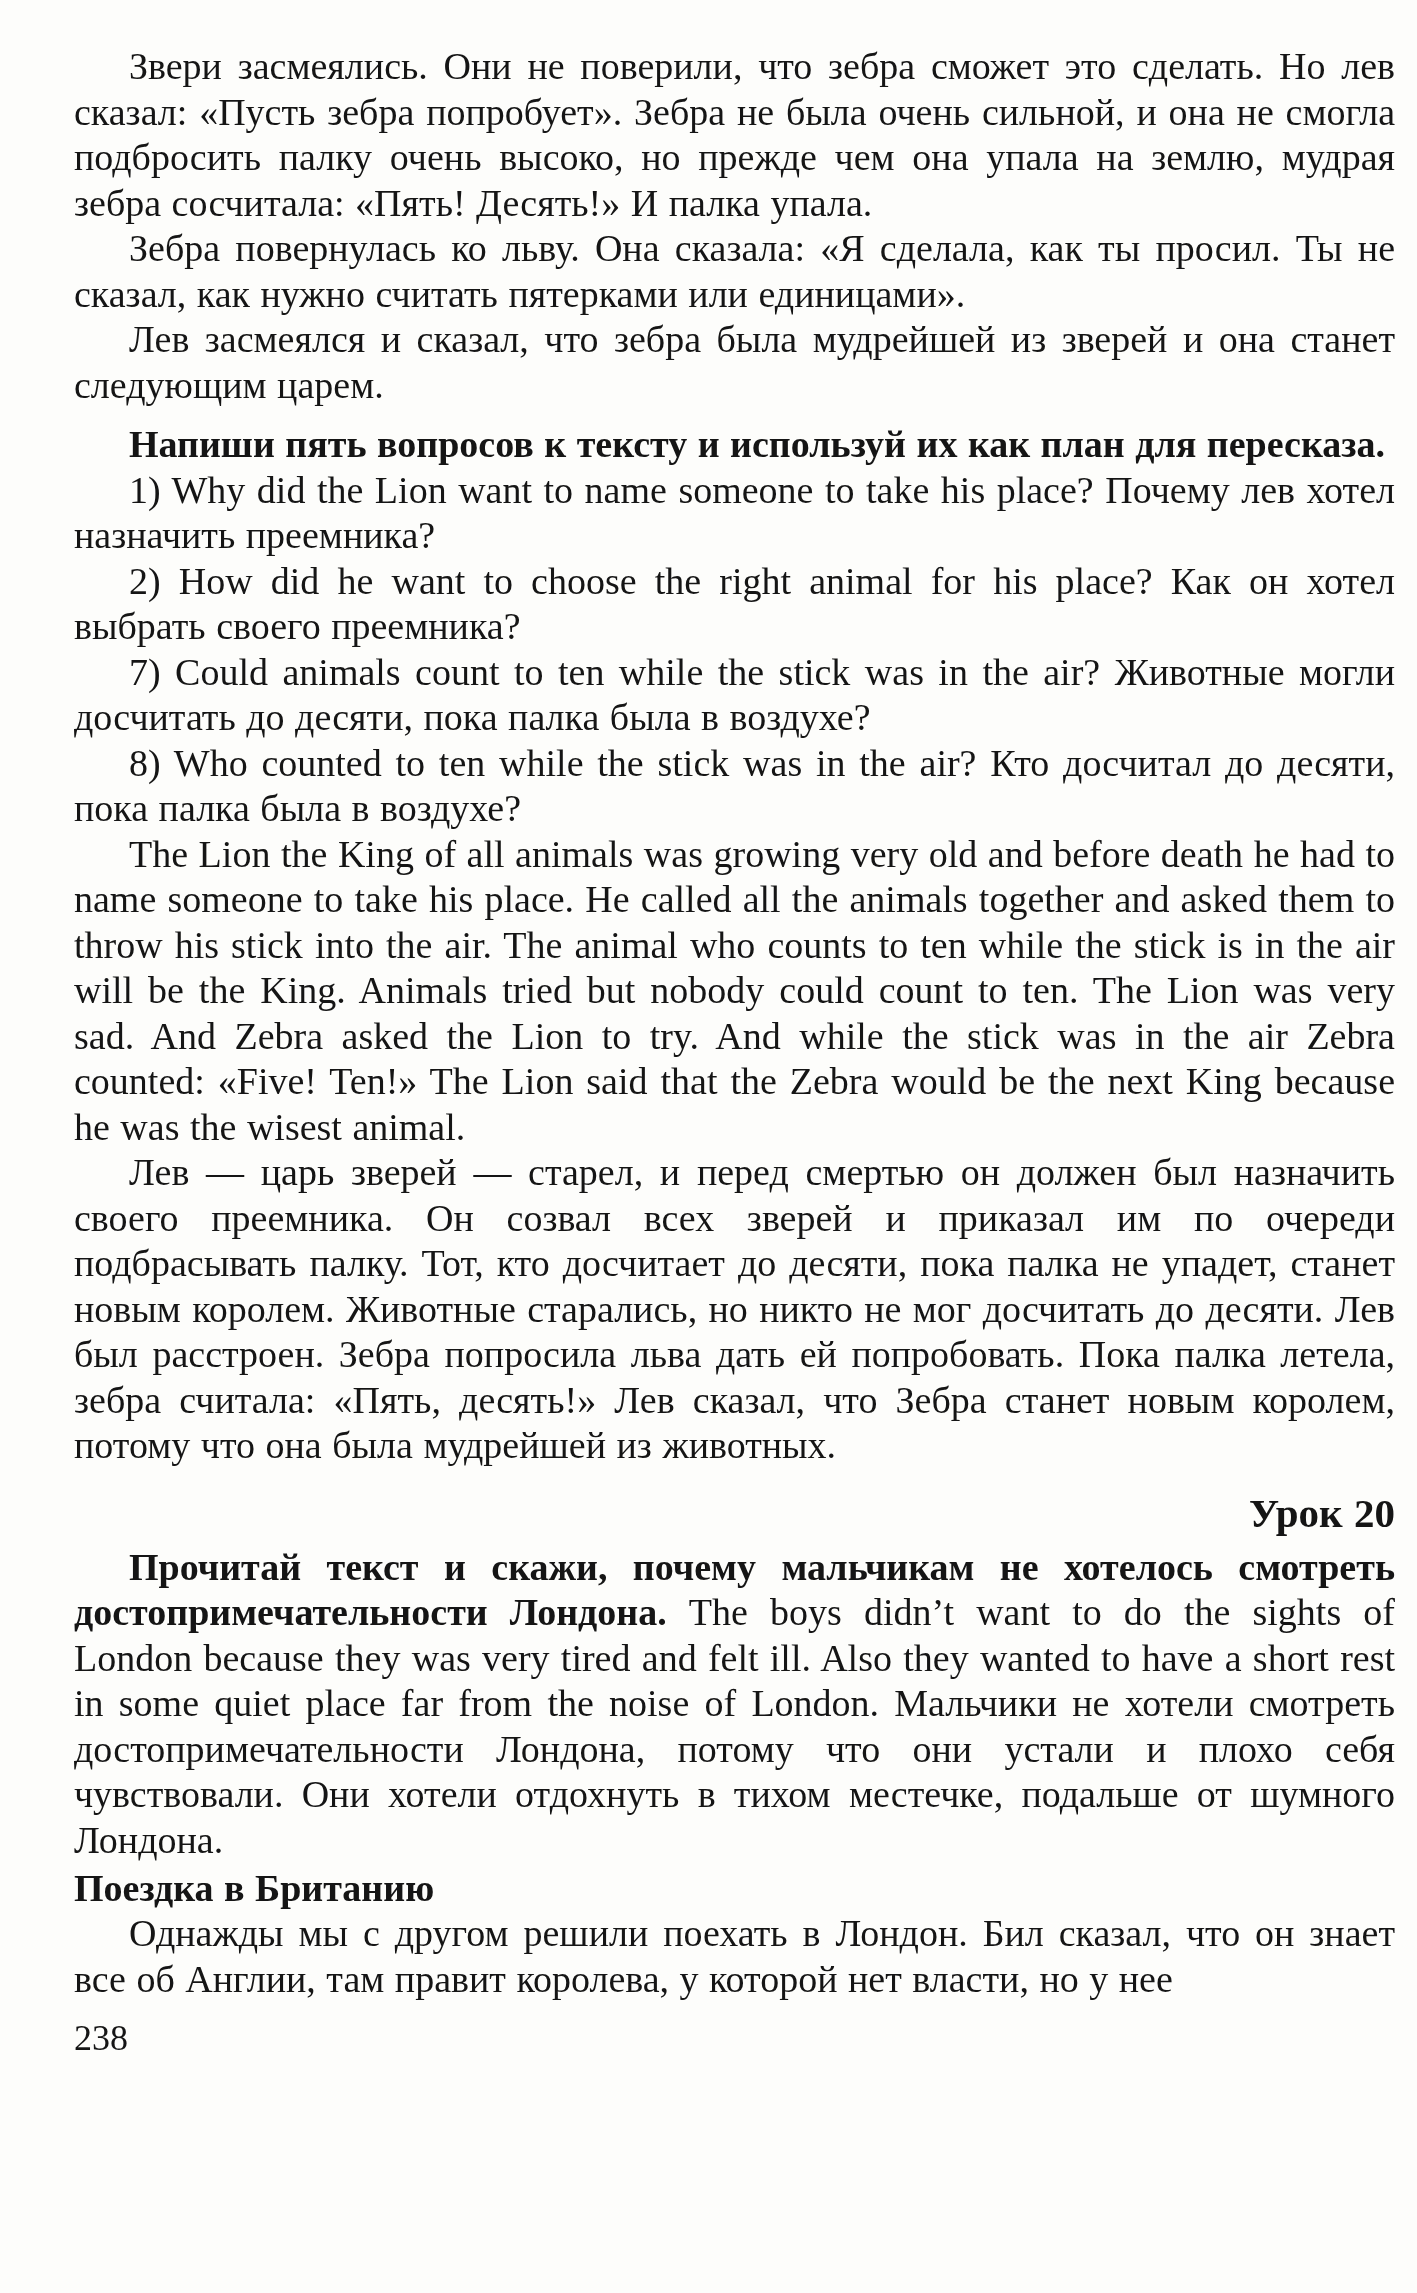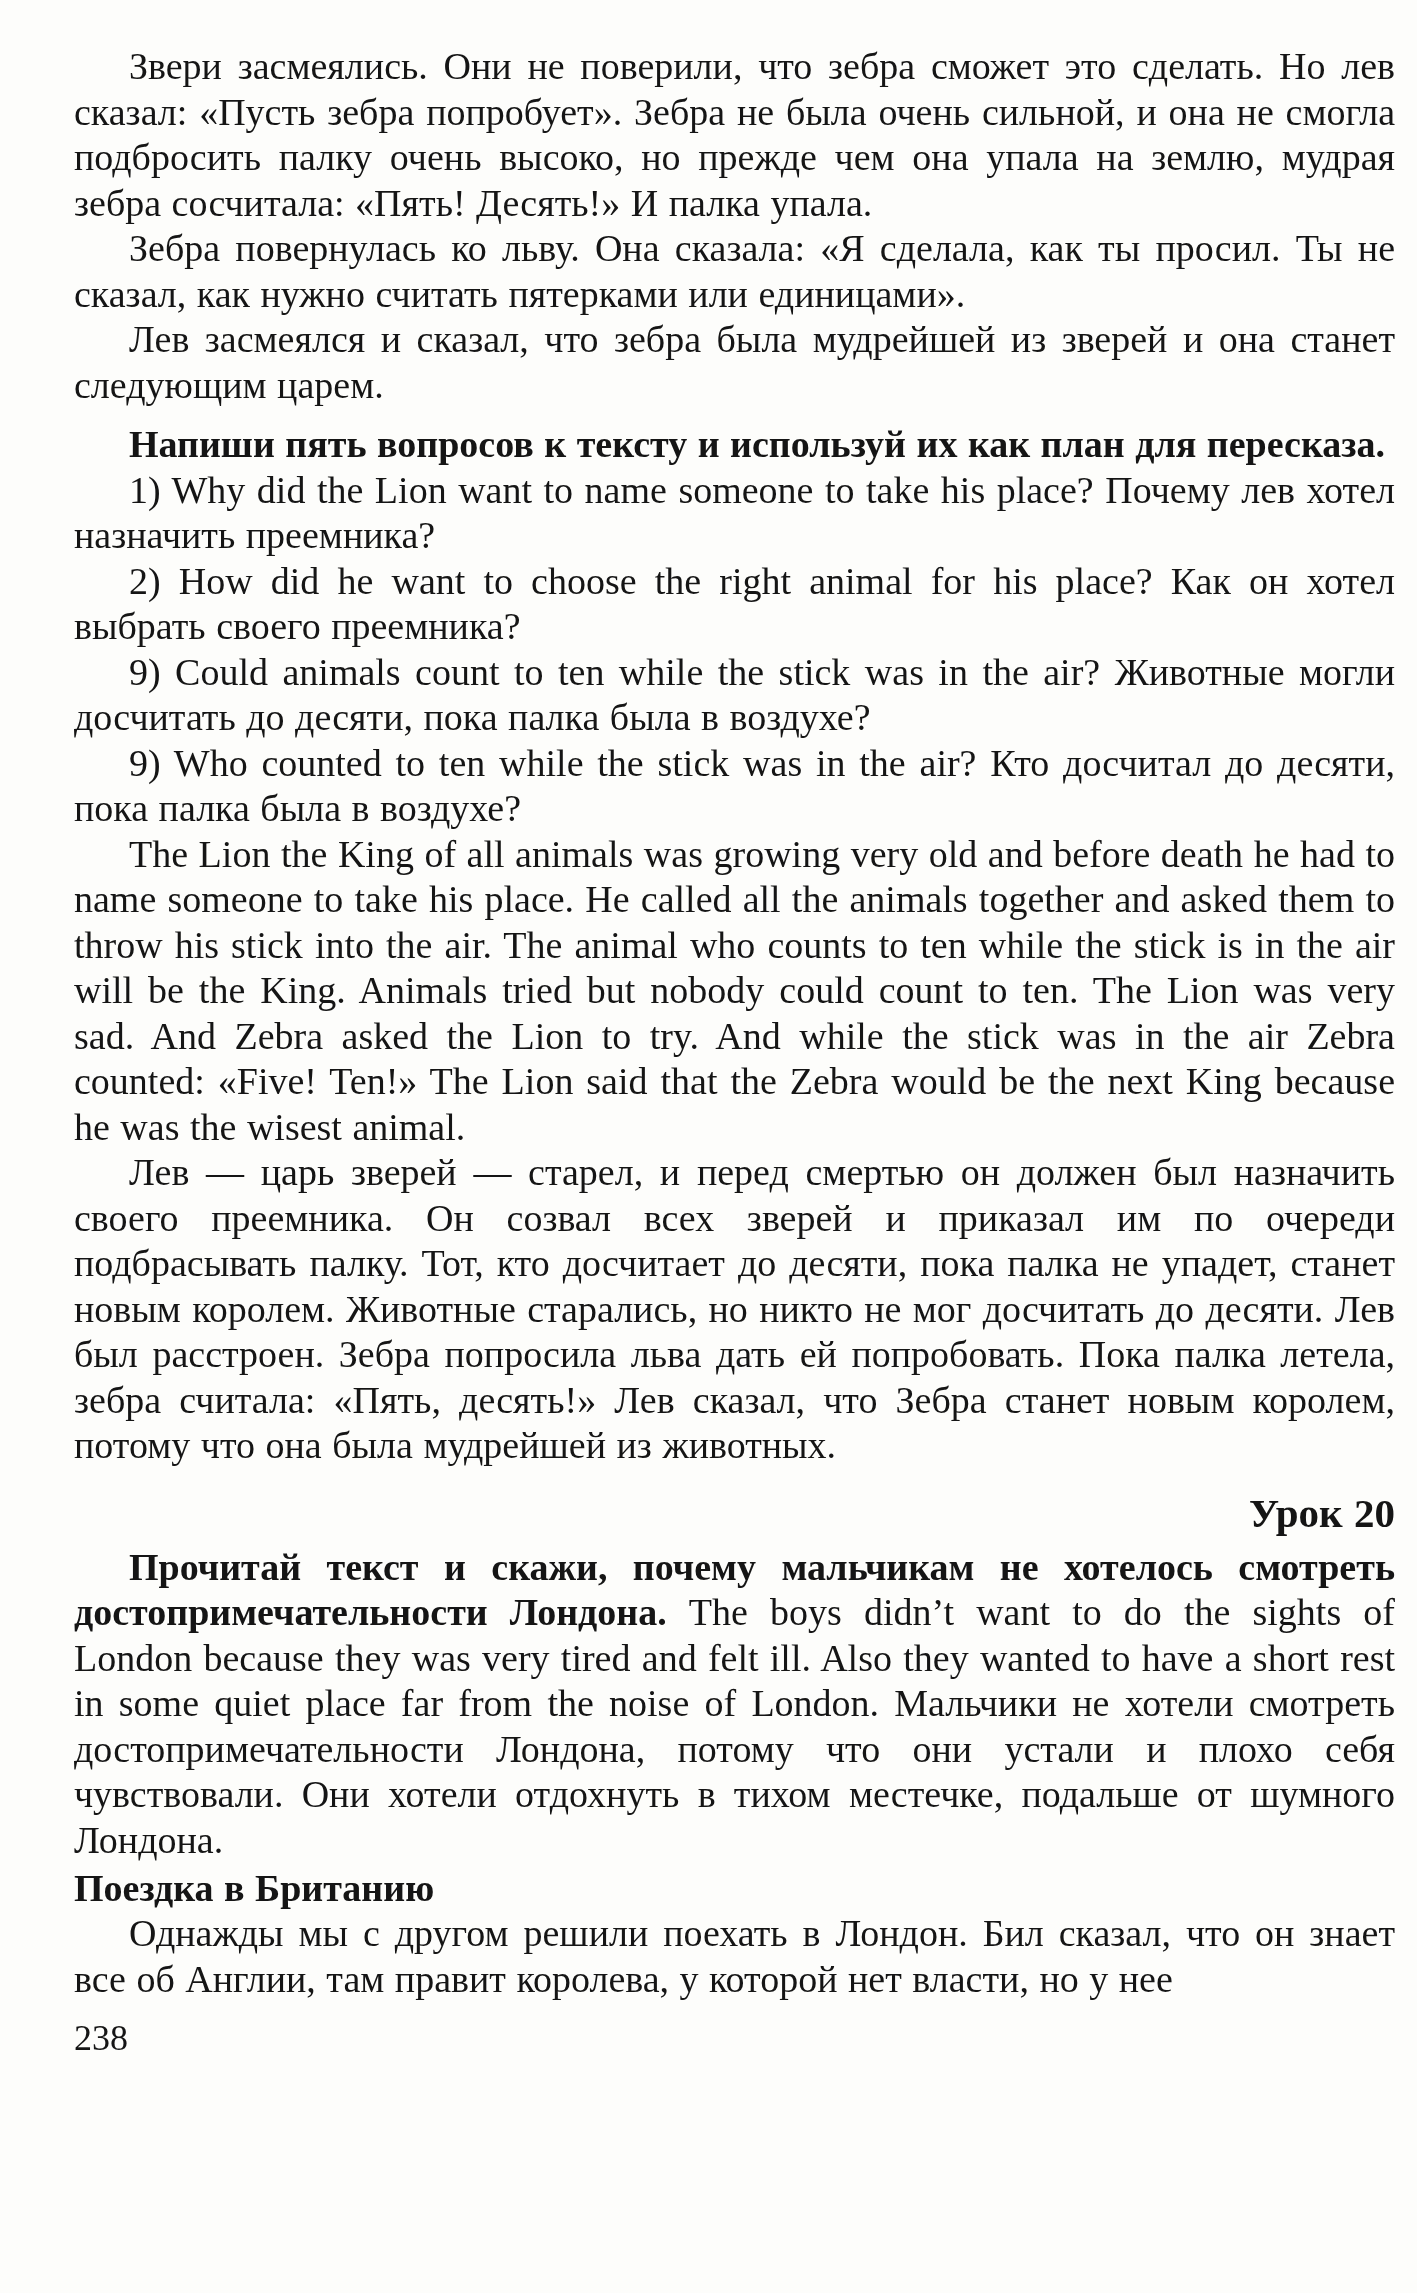--- a/index.html
+++ b/index.html
@@ -65,22 +65,22 @@
   <p class="para">Звери засмеялись. Они не поверили, что зебра сможет это сделать. Но лев сказал: «Пусть зебра попробует». Зебра не была очень сильной, и она не смогла подбросить палку очень высоко, но прежде чем она упала на землю, мудрая зебра сосчитала: «Пять! Десять!» И палка упала.</p>
 
   <p class="para">Зебра повернулась ко льву. Она сказала: «Я сделала, как ты просил. Ты не сказал, как нужно считать пятерками или единицами».</p>
 
   <p class="para">Лев засмеялся и сказал, что зебра была мудрейшей из зверей и она станет следующим царем.</p>
 
   <p class="para task">Напиши пять вопросов к тексту и используй их как план для пересказа.</p>
 
   <p class="para">1) Why did the Lion want to name someone to take his place? Почему лев хотел назначить преемника?</p>
   <p class="para">2) How did he want to choose the right animal for his place? Как он хотел выбрать своего преемника?</p>
-  <p class="para">9) Could animals count to ten while the stick was in the air? Животные могли досчитать до десяти, пока палка была в воздухе?</p>
-  <p class="para">9) Who counted to ten while the stick was in the air? Кто досчитал до десяти, пока палка была в воздухе?</p>
+  <p class="para">7) Could animals count to ten while the stick was in the air? Животные могли досчитать до десяти, пока палка была в воздухе?</p>
+  <p class="para">8) Who counted to ten while the stick was in the air? Кто досчитал до десяти, пока палка была в воздухе?</p>
 
   <p class="para">The Lion the King of all animals was growing very old and before death he had to name someone to take his place. He called all the animals together and asked them to throw his stick into the air. The animal who counts to ten while the stick is in the air will be the King. Animals tried but nobody could count to ten. The Lion was very sad. And Zebra asked the Lion to try. And while the stick was in the air Zebra counted: «Five! Ten!» The Lion said that the Zebra would be the next King because he was the wisest animal.</p>
 
   <p class="para">Лев — царь зверей — старел, и перед смертью он должен был назначить своего преемника. Он созвал всех зверей и приказал им по очереди подбрасывать палку. Тот, кто досчитает до десяти, пока палка не упадет, станет новым королем. Животные старались, но никто не мог досчитать до десяти. Лев был расстроен. Зебра попросила льва дать ей попробовать. Пока палка летела, зебра считала: «Пять, десять!» Лев сказал, что Зебра станет новым королем, потому что она была мудрейшей из животных.</p>
 
   <p class="para lesson-heading">Урок 20</p>
 
   <p class="para"><span class="inline-bold">Прочитай текст и скажи, почему мальчикам не хотелось смотреть достопримечательности Лондона.</span> <span>The boys didn’t want to do the sights of London because they was very tired and felt ill. Also they wanted to have a short rest in some quiet place far from the noise of London. Мальчики не хотели смотреть достопримечательности Лондона, потому что они устали и плохо себя чувствовали. Они хотели отдохнуть в тихом местечке, подальше от шумного Лондона.</span></p>
 
   <p class="para subheading">Поездка в Британию</p>

